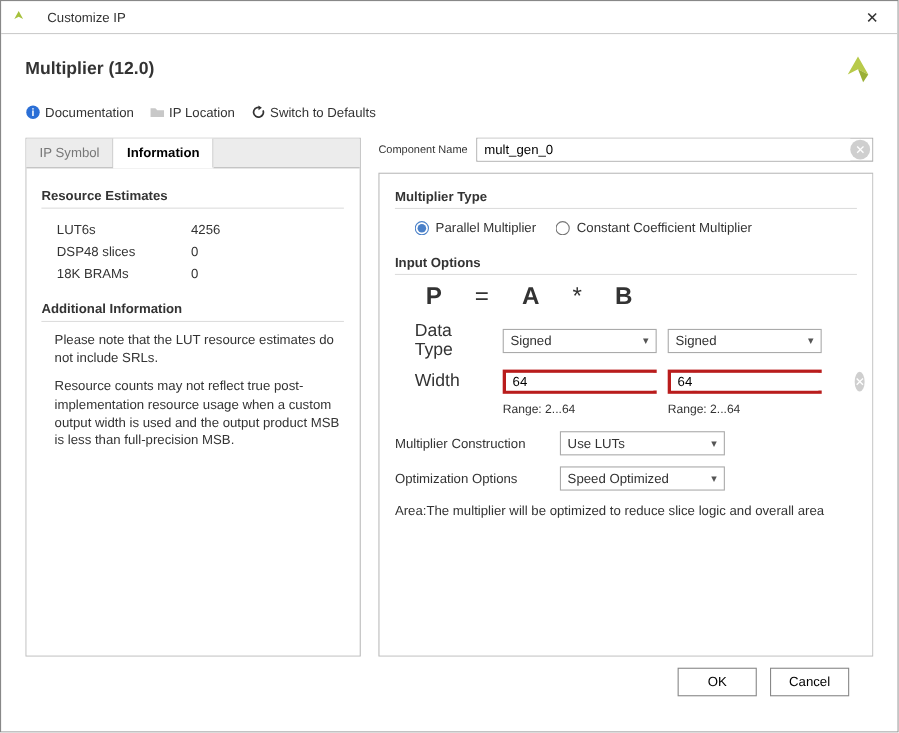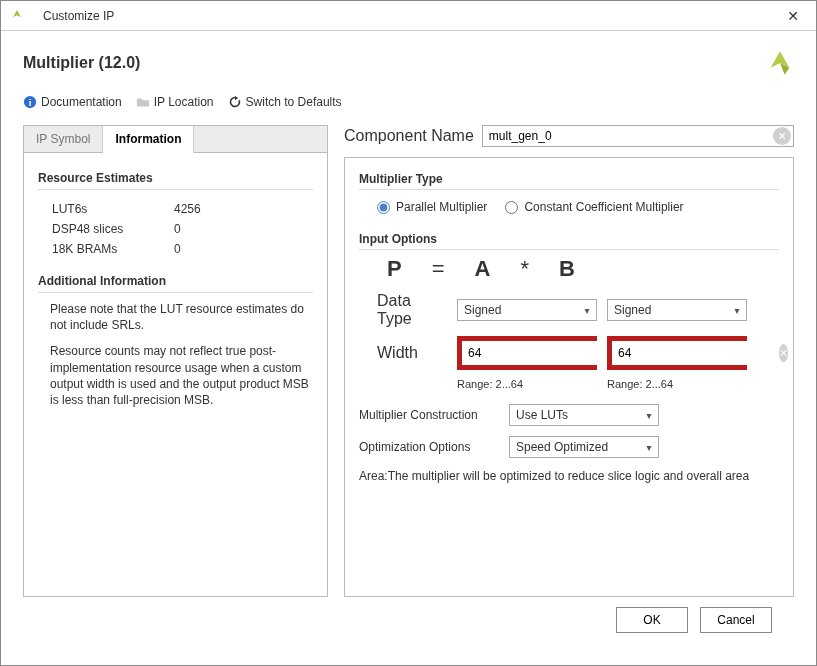--- a/index.html
+++ b/index.html
@@ -23,35 +23,35 @@
   .tabs { display: flex; background: #ececec; border-bottom: 1px solid #bbb; }
   .tab { padding: 6px 12px; font-size: 12px; color: #777; cursor: default; border-right: 1px solid #ccc; }
   .tab.active { background: #fff; color: #000; border-bottom: 1px solid #fff; margin-bottom: -1px; font-weight: bold; }
   .panel-body { padding: 14px 14px; overflow: auto; flex: 1; }
   .section-title { font-weight: bold; font-size: 12px; margin-bottom: 8px; margin-top: 4px; border-bottom: 1px solid #ddd; padding-bottom: 4px; }
   .est-table { width: 100%; margin: 6px 0 14px 12px; }
   .est-table td { padding: 2px 0; font-size: 12px; }
   .est-table td:first-child { width: 120px; }
   .add-info p { font-size: 12px; line-height: 1.35; margin: 4px 0 10px 12px; }
   .comp-name-row { display: flex; align-items: center; gap: 8px; margin-bottom: 10px; }
-  .comp-name-row label { font-size: 16px; white-space: nowrap; }
+  .comp-name-row label { font-size: 10px; white-space: nowrap; }
   .text-input-wrap { flex: 1; position: relative; display: flex; align-items: center; border: 1px solid #aaa; height: 22px; background: #fff; }
   .text-input-wrap input { flex: 1; border: none; outline: none; padding: 0 6px; font-size: 12px; height: 100%; }
   .clear-btn { width: 18px; height: 18px; margin-right: 2px; border-radius: 50%; background: #cfcfcf; color: #fff; font-size: 11px; display: flex; align-items: center; justify-content: center; cursor: default; }
   .group-title { font-weight: bold; font-size: 12px; margin-bottom: 6px; border-bottom: 1px solid #ddd; padding-bottom: 3px; }
   .radio-row { display: flex; gap: 18px; margin: 10px 0 18px 18px; align-items: center; }
   .radio-row label { display: flex; align-items: center; gap: 6px; font-size: 12px; cursor: default; }
   .eq-row { display: flex; align-items: center; gap: 30px; font-size: 22px; font-weight: bold; margin: 4px 0 10px 28px; }
   .eq-row .eq { font-weight: normal; }
   .input-grid { display: grid; grid-template-columns: 70px 140px 140px; column-gap: 10px; row-gap: 8px; align-items: center; margin-left: 18px; }
   .input-grid .lbl { font-size: 16px; text-align: left; }
   .select-wrap { position: relative; border: 1px solid #aaa; height: 22px; display: flex; align-items: center; background: #fff; }
   .select-wrap span.val { flex: 1; padding: 0 6px; font-size: 12px; }
   .select-wrap .chev { width: 18px; text-align: center; font-size: 10px; color: #555; }
-  .width-wrap { position: relative; border: 5px solid #b91c1c; height: 34px; display: flex; align-items: center; background: #fff; }
+  .width-wrap { position: relative; border: 3px solid #b91c1c; height: 22px; display: flex; align-items: center; background: #fff; }
   .width-wrap input { flex: 1; border: none; outline: none; padding: 0 6px; font-size: 12px; height: 100%; }
   .range-txt { font-size: 11px; color: #333; }
   .constr-rows { margin-top: 14px; display: grid; grid-template-columns: 140px 150px; column-gap: 10px; row-gap: 10px; align-items: center; }
   .desc-lines { margin-top: 10px; font-size: 12px; line-height: 1.4; }
   .footer { padding: 10px 22px 16px 0; display:flex; justify-content:flex-end; gap:12px; }
   .btn { min-width: 72px; height: 26px; border: 1px solid #888; background: #fff; font-size: 12px; cursor: default; }
   input[type=radio] { accent-color: #4a80c8; width: 13px; height: 13px; }
 </style>
 </head>
 <body>

